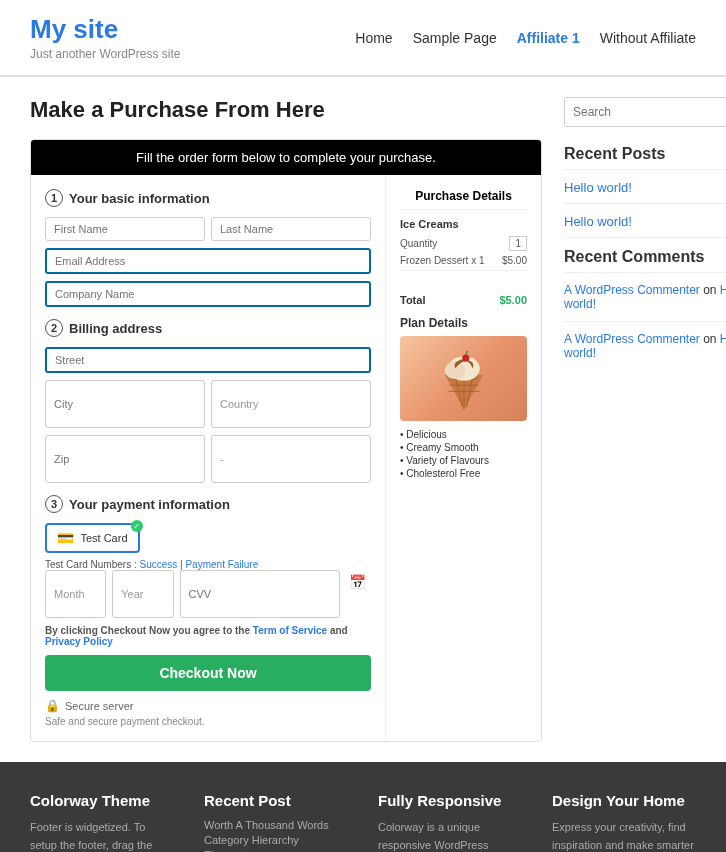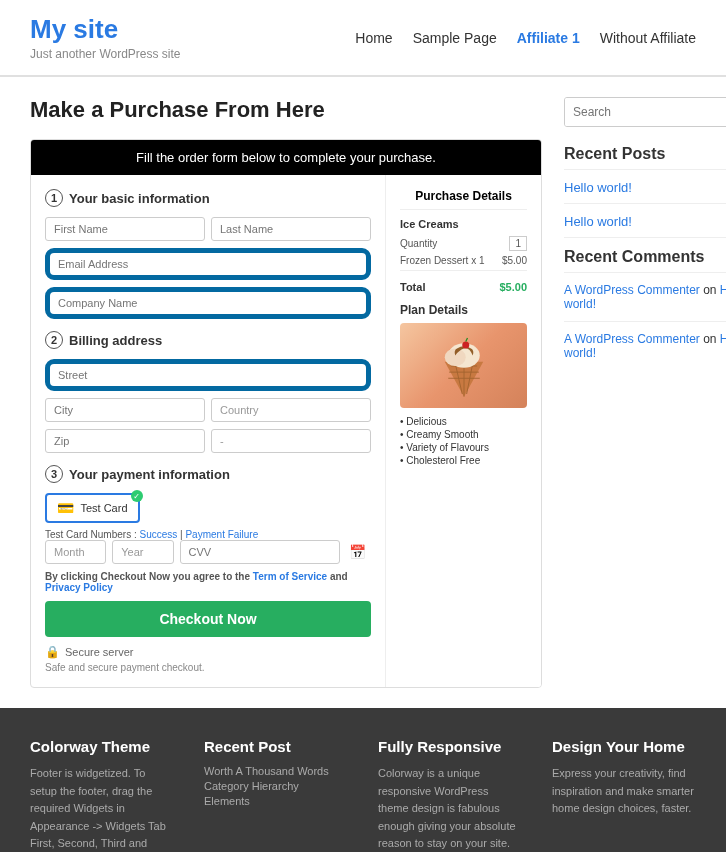--- a/index.html
+++ b/index.html
@@ -26,23 +26,23 @@
     .purchase-card-header { background: #000000; color: #fff; text-align: center; padding: 10px; font-size: 13px; }
 
     .form-body { display: flex; gap: 0; }
     .form-left { flex: 1; padding: 14px; border-right: 1px solid #eee; }
     .form-right { width: 155px; padding: 14px; background: #fff; }
 
     .section-title { font-size: 13px; font-weight: bold; color: #333; margin-bottom: 10px; display: flex; align-items: center; gap: 6px; }
     .section-num { display: inline-flex; align-items: center; justify-content: center; width: 18px; height: 18px; border: 1.5px solid #555; border-radius: 50%; font-size: 11px; font-weight: bold; }
 
     .form-row { display: flex; gap: 6px; margin-bottom: 7px; }
-    .form-input { width: 100%; padding: 5px 8px; border: 5px solid #0369a1; border-radius: 9px; font-size: 11px; color: #999; background: #fff; }
+    .form-input { width: 100%; padding: 5px 8px; border: 2px solid #0369a1; border-radius: 3px; font-size: 11px; color: #999; background: #fff; }
     .form-input-half { flex: 1; padding: 5px 8px; border: 1px solid #ccc; border-radius: 3px; font-size: 11px; color: #999; background: #fff; }
-    .form-select { flex: 1; padding: 5px 8px; border: 1px solid #ccc; border-radius: 3px; font-size: 11px; color: #999; background: #fff; appearance: none; }
+    .form-select { flex: 1; padding: 17px 8px; border: 1px solid #ccc; border-radius: 3px; font-size: 11px; color: #999; background: #fff; appearance: none; }
 
     .billing-section { margin-top: 12px; }
     .payment-section { margin-top: 12px; }
 
     .test-card-btn { display: inline-flex; align-items: center; gap: 6px; border: 2px solid #2a7ae2; border-radius: 4px; padding: 5px 10px; font-size: 11px; color: #333; background: #fff; cursor: pointer; position: relative; margin-bottom: 6px; }
     .test-card-icon { font-size: 14px; color: #2a7ae2; }
     .check-badge { position: absolute; top: -5px; right: -5px; background: #2ecc71; color: #fff; border-radius: 50%; width: 12px; height: 12px; font-size: 8px; display: flex; align-items: center; justify-content: center; }
 
     .card-hint { font-size: 10px; color: #555; margin-bottom: 0; }
     .card-hint a { color: #2a7ae2; text-decoration: none; }
@@ -54,21 +54,21 @@
 
     .secure-row { display: flex; align-items: center; gap: 5px; font-size: 11px; color: #666; }
     .lock-icon { font-size: 12px; }
     .secure-text-small { font-size: 10px; color: #888; margin-top: 3px; }
 
     
     .purchase-details-title { font-size: 12px; font-weight: bold; color: #000000; margin-bottom: 8px; text-align: center; border-bottom: 1px solid #eee; padding-bottom: 6px; }
     .product-category { font-size: 11px; font-weight: bold; color: #333; margin-bottom: 6px; }
     .detail-row { display: flex; justify-content: space-between; align-items: center; font-size: 10px; color: #555; margin-bottom: 4px; }
     .qty-box { border: 1px solid #ccc; padding: 1px 5px; font-size: 10px; }
-    .total-row { display: flex; justify-content: space-between; border-top: 1px solid #eee; padding-top: 10px; margin-top: 4px; font-size: 11px; font-weight: bold; }
+    .total-row { display: flex; justify-content: space-between; border-top: 1px solid #eee; padding-top: 23px; margin-top: 4px; font-size: 11px; font-weight: bold; }
     .total-price { color: #27ae60; font-weight: bold; }
     .plan-details-title { font-size: 12px; font-weight: bold; margin-top: 10px; margin-bottom: 6px; }
     .ice-cream-img { width: 100%; height: 85px; background: linear-gradient(135deg, #f5c6a0, #e8956d, #d4825a); border-radius: 4px; display: flex; align-items: center; justify-content: center; margin-bottom: 8px; overflow: hidden; position: relative; }
     .ice-cream-svg { width: 70px; height: 70px; }
     .plan-features { list-style: none; font-size: 10px; color: #333; }
     .plan-features li::before { content: "• "; }
     .plan-features li { margin-bottom: 2px; }
 
     
     .search-box { display: flex; border: 1px solid #ccc; border-radius: 3px; overflow: hidden; margin-bottom: 18px; }

